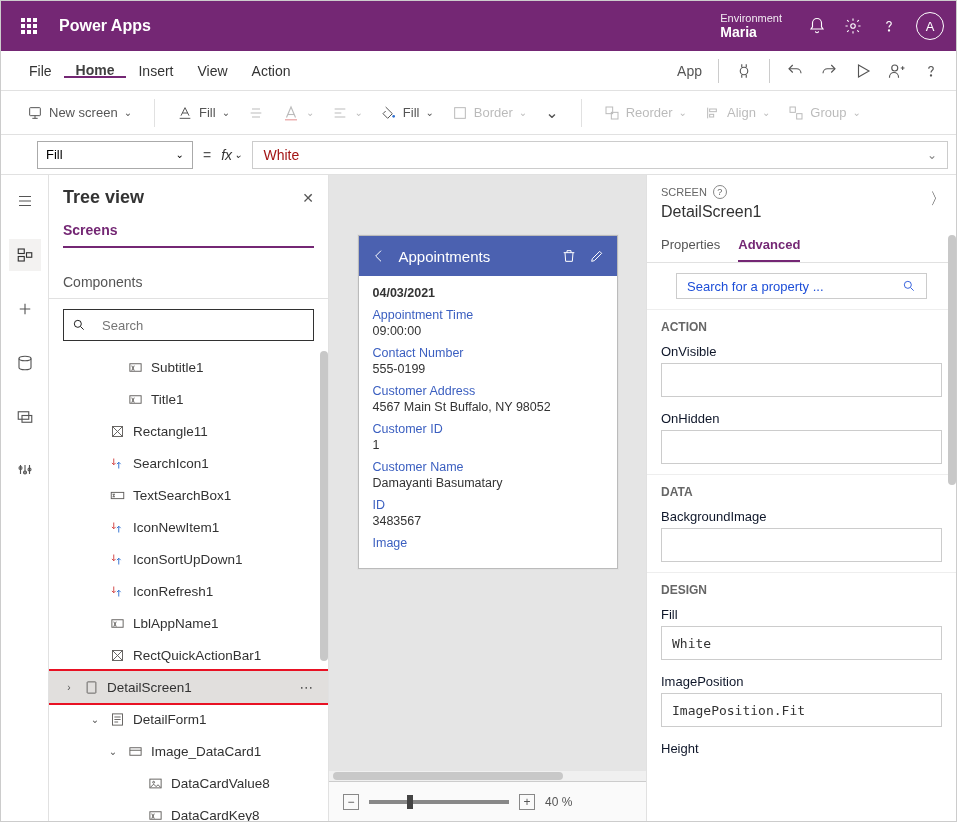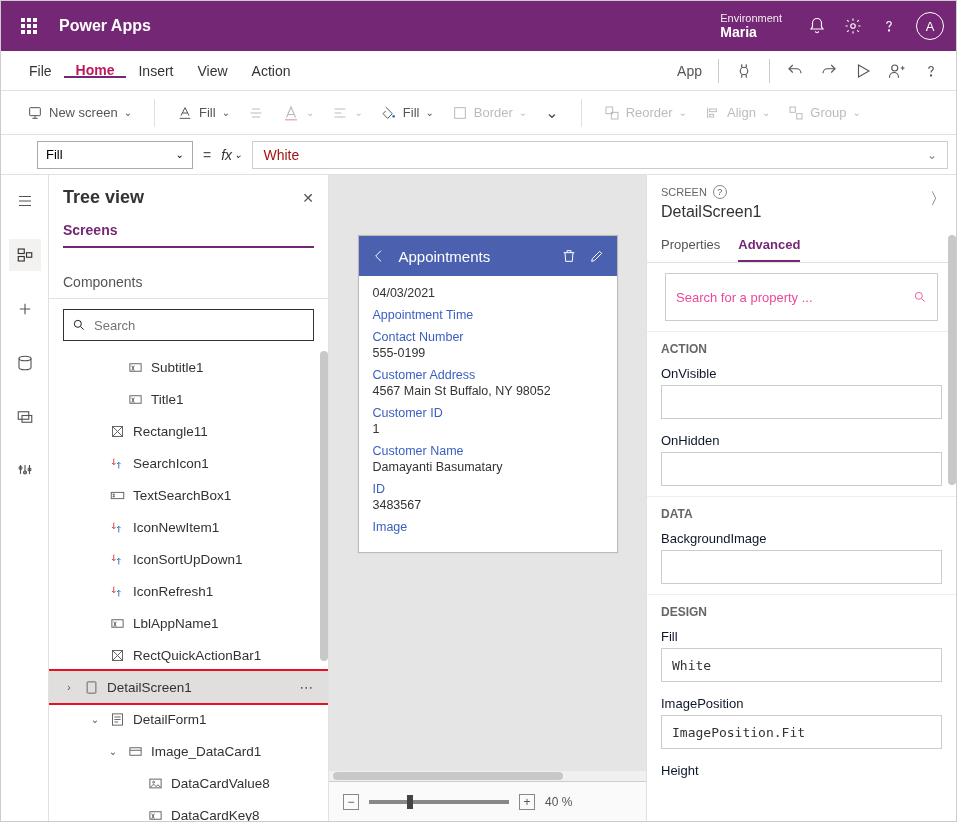--- a/index.html
+++ b/index.html
@@ -14,21 +14,21 @@
 .env-block { margin-left: auto; display: flex; align-items: center; gap: 10px; padding: 0 16px; cursor: pointer; }
 .env-label { font-size: 11px; opacity: 0.9; }
 .env-name { font-size: 14px; font-weight: 600; }
 .header-icons { display: flex; align-items: center; gap: 18px; margin-left: 10px; }
 .header-icons svg { width: 18px; height: 18px; }
 .avatar-circle { width: 28px; height: 28px; border: 1px solid #fff; border-radius: 50%; display: flex; align-items: center; justify-content: center; font-size: 13px; }
 
 
 .menu-bar { height: 40px; border-bottom: 1px solid #e1e1e1; display: flex; align-items: center; padding: 12px 16px; color: #333; font-size: 14px; }
 .menu-item { padding: 0 12px; height: 100%; display: flex; align-items: center; cursor: pointer; }
-.menu-item.active { font-weight: 600; border-bottom: 2px solid #742774; color: #be185d; }
+.menu-item.active { font-weight: 600; border-bottom: 2px solid #742774; color: #404040; }
 .menu-spacer { flex: 1; }
 .menu-right { display: flex; align-items: center; gap: 16px; color: #555; }
 .menu-right svg { width: 18px; height: 18px; }
 .menu-divider { width: 1px; height: 24px; background: #ccc; }
 
 
 .ribbon { height: 44px; border-bottom: 1px solid #e1e1e1; display: flex; align-items: center; padding: 0 12px; gap: 8px; color: #555; font-size: 13px; }
 .ribbon-group { display: flex; align-items: center; gap: 6px; padding: 0 8px; }
 .ribbon-sep { width: 1px; height: 28px; background: #e1e1e1; }
 .ribbon-btn { display: flex; align-items: center; gap: 6px; cursor: pointer; padding: 4px 6px; }
@@ -49,21 +49,21 @@
 .left-rail-item { width: 32px; height: 32px; display: flex; align-items: center; justify-content: center; cursor: pointer; }
 .left-rail-item.active { background: #f3f2f1; color: #323232; }
 
 .tree-pane { width: 280px; border-right: 1px solid #e1e1e1; display: flex; flex-direction: column; }
 .tree-header { display: flex; align-items: center; justify-content: space-between; padding: 12px 14px 6px 14px; }
 .tree-title { font-size: 18px; font-weight: 600; color: #333; }
 .tree-close { cursor: pointer; color: #555; font-size: 14px; }
 .tree-tabs { display: flex; gap: 18px; padding: 0 14px; border-bottom: 1px solid #e1e1e1; font-size: 14px; flex-direction: column; }
 .tree-tab { padding: 8px 0; cursor: pointer; color: #555; }
 .tree-tab.active { color: #742774; border-bottom: 2px solid #742774; font-weight: 600; }
-.tree-search { margin: 10px 14px; height: 32px; border: 1px solid #323232; display: flex; align-items: center; padding: 0 8px; gap: 8px; }
+.tree-search { margin: 10px 14px; height: 32px; border: 1px solid #323232; display: flex; align-items: center; padding: 0 8px; gap: 16px; }
 .tree-search input { border: none; outline: none; flex: 1; font-size: 13px; }
 .tree-list { flex: 1; overflow-y: auto; font-size: 13.5px; color: #323232; position: relative; }
 .tree-row { display: flex; align-items: center; height: 32px; padding-left: 14px; gap: 8px; cursor: pointer; white-space: nowrap; }
 .tree-row .chev { width: 12px; text-align: center; font-size: 10px; color: #555; }
 .tree-row .icon { width: 16px; height: 16px; display: inline-flex; align-items: center; justify-content: center; color: #605e5c; }
 .indent-1 { padding-left: 40px; }
 .indent-2 { padding-left: 58px; }
 .indent-3 { padding-left: 78px; }
 .tree-row.selected { background: #e1dfdd; }
 .highlight-box { position: absolute; border: 2px solid #e81123; left: -6px; right: -2px; height: 36px; pointer-events: none; }
@@ -71,40 +71,40 @@
 .scrollbar-stub { position:absolute; right:0; top:0; width:8px; height:310px; background:#c8c8c8; border-radius:4px; }
 
 
 .canvas-area { flex: 1; background: #e5e5e5; position: relative; display:flex; flex-direction:column; }
 .canvas-scroll { flex:1; overflow:auto; padding: 20px 12px 6px 12px; }
 .phone-mock { width: 260px; background: #fff; margin: 40px auto 0; border: 1px solid #bbb; box-shadow: 0 0 0 1px rgba(0,0,0,0.02); }
 .phone-bar { height: 40px; background: #4B61B0; color: #fff; display: flex; align-items: center; padding: 0 12px; gap: 12px; }
 .phone-bar-title { font-size: 15px; flex:1; }
 .phone-bar svg { width:16px; height:16px; }
 .phone-body { padding: 6px 14px 18px 14px; font-size: 12.5px; color: #333; }
-.ph-date { margin: 4px 0 6px 0; }
+.ph-date { margin: 4px 0 6px 0; font-weight: bold; }
 .ph-label { color: #3b5fc0; margin-top: 8px; font-size: 12.5px; }
 .ph-value { margin-top: 2px; }
 .canvas-footer { height: 40px; border-top: 1px solid #ccc; background: #fafafa; display:flex; align-items:center; padding: 0 14px; gap: 10px; font-size: 12px; color:#555; position:relative; }
 .canvas-hscroll { height:10px; background:#f0f0f0; display:flex; align-items:center; }
 .canvas-hscroll-thumb { height:8px; width:230px; margin-left:4px; background:#c8c8c8; border-radius:4px; }
 .zoom-slider { width: 140px; height: 4px; background: #888; position: relative; }
 .zoom-thumb { position: absolute; top: -5px; left: 38px; width: 6px; height: 14px; background: #444; }
 .zoom-btn { width:16px; height:16px; border:1px solid #888; display:flex; align-items:center; justify-content:center; font-size:12px; cursor:pointer; }
 
 
 .right-pane { width: 310px; border-left: 1px solid #e1e1e1; display: flex; flex-direction: column; position:relative; }
 .rp-header { padding: 10px 14px 4px 14px; display:flex; align-items:center; justify-content:space-between; }
 .rp-crumb { font-size: 11px; color: #666; display:flex; align-items:center; gap:6px; }
 .rp-help { width:14px; height:14px; border:1px solid #888; border-radius:50%; display:inline-flex; align-items:center; justify-content:center; font-size:9px; }
 .rp-title { padding: 0 14px 8px 14px; font-size: 16px; font-weight: 400; color:#323232; }
 .rp-tabs { display:flex; gap:18px; padding: 0 14px; border-bottom:1px solid #e1e1e1; font-size:13px; }
 .rp-tab { padding: 8px 0; cursor:pointer; color:#555; }
 .rp-tab.active { color: #742774; border-bottom: 2px solid #742774; font-weight:600; }
-.rp-search { margin: 10px 18px; height: 48px; border:1px solid #ccc; display:flex; align-items:center; padding: 0 10px; justify-content:space-between; font-size:13px; color:#ec4899; }
+.rp-search { margin: 10px 29px; height: 26px; border:1px solid #ccc; display:flex; align-items:center; padding: 0 10px; justify-content:space-between; font-size:13px; color:#1d4ed8; }
 .rp-body { flex:1; overflow-y:auto; font-size: 13px; color:#333; }
 .rp-section-title { padding: 10px 14px 6px 14px; font-size: 12px; color:#666; font-weight:600; border-top:1px solid #eee; }
 .rp-field { padding: 4px 14px 10px 14px; }
 .rp-field-label { font-size: 13px; color:#0f172a; margin-bottom:4px; }
 .rp-input { height: 34px; border:1px solid #ccc; width:100%; padding: 0 10px; font-family: Consolas, monospace; font-size: 13px; display:flex; align-items:center; }
 .rp-chevron { position:absolute; top:14px; right:10px; color:#555; cursor:pointer; }
 .rp-scroll-stub { position:absolute; right:0; top:60px; width:8px; height:250px; background:#c8c8c8; border-radius:4px; }
 
 svg { stroke: currentColor; fill: none; stroke-width: 1.5; }
 </style>
@@ -534,20 +534,21 @@
           <svg viewBox="0 0 24 24">
               <path d="M4 7h16M9 7V4h6v3M6 7l1 13h10l1-13"></path>
             </svg>
           <svg viewBox="0 0 24 24">
               <path d="M4 20l4-1 11-11-3-3L5 16l-1 4z"></path>
             </svg>
         </div>
         <div class="phone-body" id="phone-body">
           <div class="ph-date">04/03/2021</div>
         <div class="ph-label">Appointment Time</div>
+            <div class="ph-value">09:00:00</div>
             <div class="ph-label">Contact Number</div>
             <div class="ph-value">555-0199</div>
             <div class="ph-label">Customer Address</div>
             <div class="ph-value">4567 Main St Buffalo, NY 98052</div>
             <div class="ph-label">Customer ID</div>
             <div class="ph-value">1</div>
             <div class="ph-label">Customer Name</div>
             <div class="ph-value">Damayanti Basumatary</div>
             <div class="ph-label">ID</div>
             <div class="ph-value">3483567</div>

